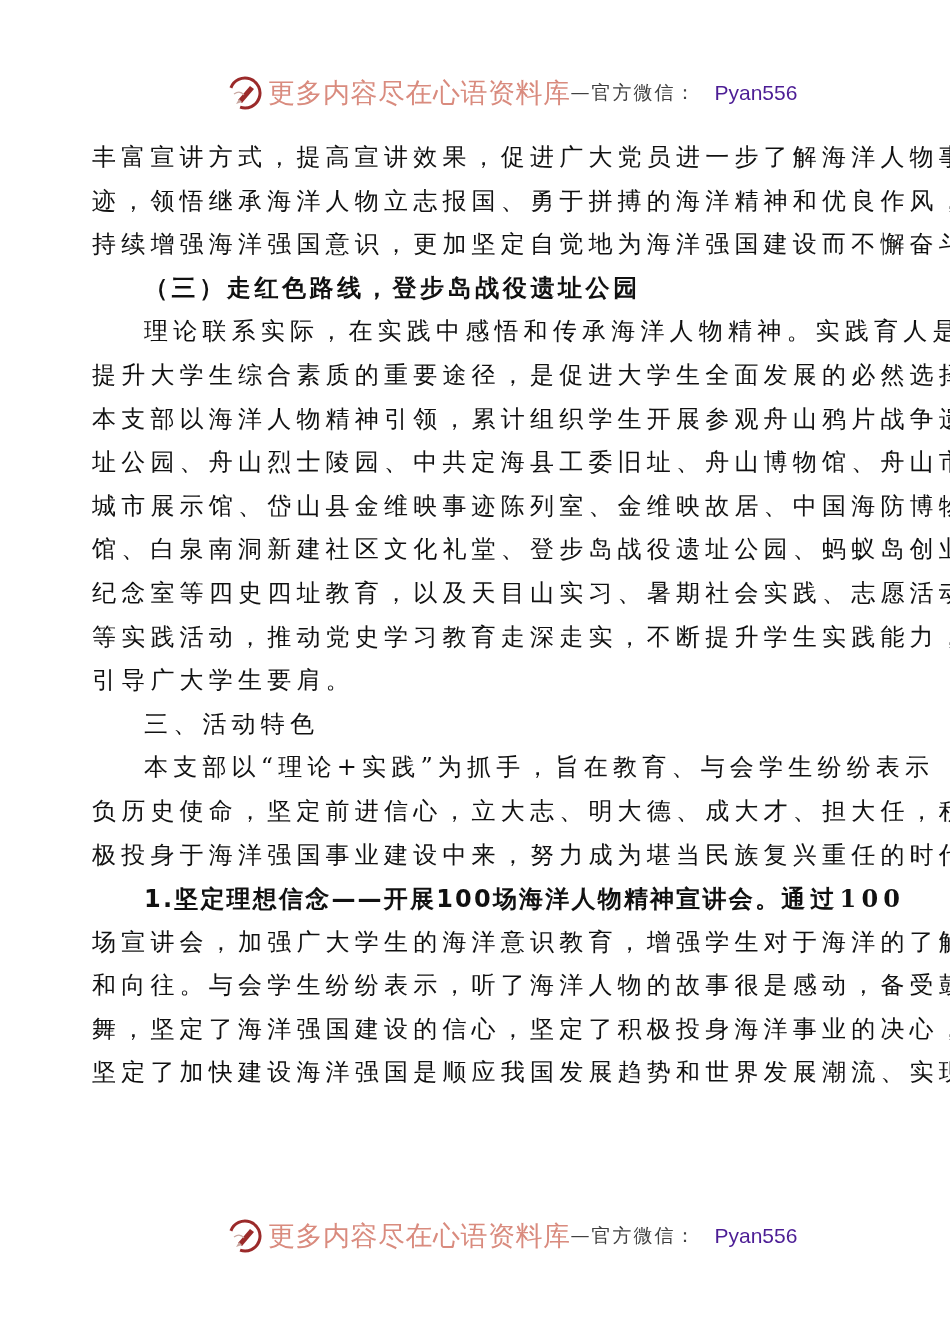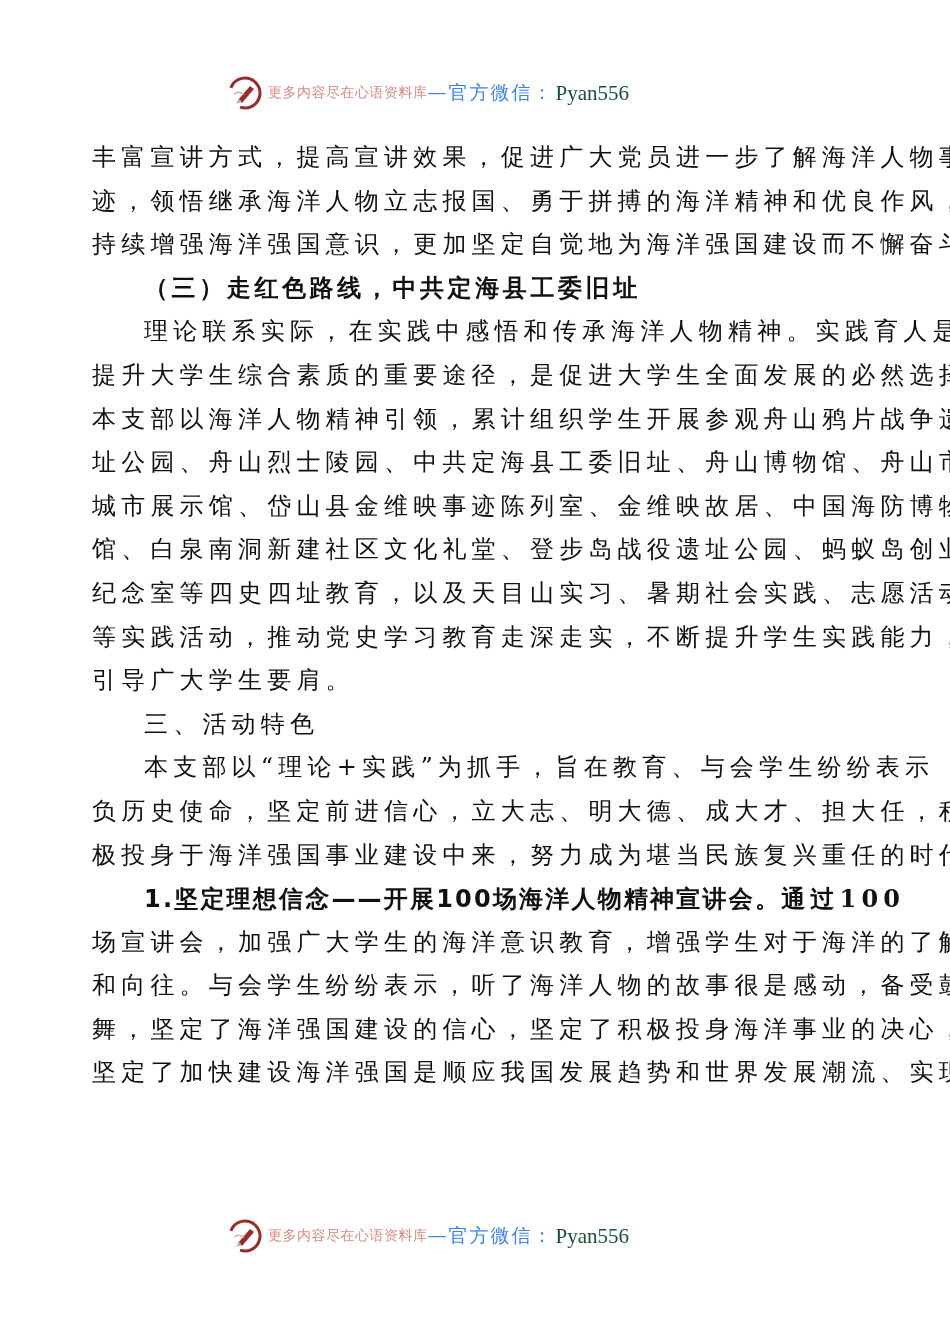--- a/index.html
+++ b/index.html
@@ -26,35 +26,35 @@
     .watermark.top { top: 71px; }
     .watermark.bottom { top: 1214px; }
     .wm-logo {
       width: 38px;
       height: 38px;
       margin-right: 4px;
       display: inline-block;
     }
     .wm-main {
       font-family: "DejaVu Serif", serif;
-      font-size: 14px;
+      font-size: 27px;
       color: #d98b7e;
       letter-spacing: 0.5px;
     }
     .wm-sep {
       font-family: "DejaVu Serif", serif;
       font-size: 19px;
-      color: #3b82f6;
+      color: #404040;
       letter-spacing: 2px;
     }
     .wm-id {
-      font-family: Liberation Serif, serif;
+      font-family: Liberation Sans, sans-serif;
       font-size: 21px;
-      color: #14532d;
-      margin-left: 2px;
+      color: #4c1d95;
+      margin-left: 18px;
     }
     .content {
       position: absolute;
       left: 92px;
       top: 136px;
       width: 790px;
     }
     .line {
       height: 43.6px;
       line-height: 43.6px;
@@ -83,21 +83,21 @@
   <span class="wm-sep">—官方微信：</span>
   <span class="wm-id">Pyan556</span>
 </div>
 
 <div class="content">
 
   <div class="line">丰富宣讲方式，提高宣讲效果，促进广大党员进一步了解海洋人物事</div>
   <div class="line">迹，领悟继承海洋人物立志报国、勇于拼搏的海洋精神和优良作风，</div>
   <div class="line">持续增强海洋强国意识，更加坚定自觉地为海洋强国建设而不懈奋斗。</div>
 
-  <div class="line indent bold">（三）走红色路线，中共定海县工委旧址</div>
+  <div class="line indent bold">（三）走红色路线，登步岛战役遗址公园</div>
 
   <div class="line indent">理论联系实际，在实践中感悟和传承海洋人物精神。实践育人是</div>
   <div class="line">提升大学生综合素质的重要途径，是促进大学生全面发展的必然选择。</div>
   <div class="line">本支部以海洋人物精神引领，累计组织学生开展参观舟山鸦片战争遗</div>
   <div class="line">址公园、舟山烈士陵园、中共定海县工委旧址、舟山博物馆、舟山市</div>
   <div class="line">城市展示馆、岱山县金维映事迹陈列室、金维映故居、中国海防博物</div>
   <div class="line">馆、白泉南洞新建社区文化礼堂、登步岛战役遗址公园、蚂蚁岛创业</div>
   <div class="line">纪念室等四史四址教育，以及天目山实习、暑期社会实践、志愿活动</div>
   <div class="line">等实践活动，推动党史学习教育走深走实，不断提升学生实践能力，</div>
   <div class="line">引导广大学生要肩。</div>

